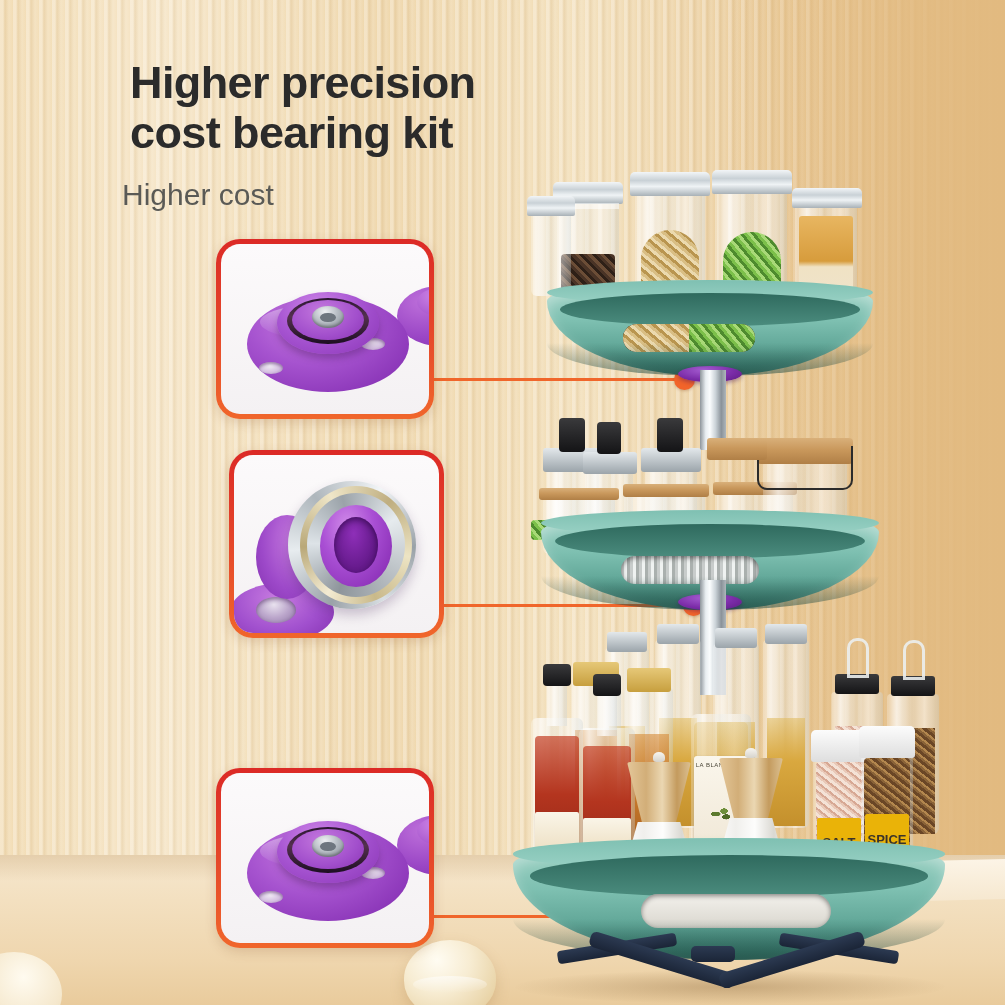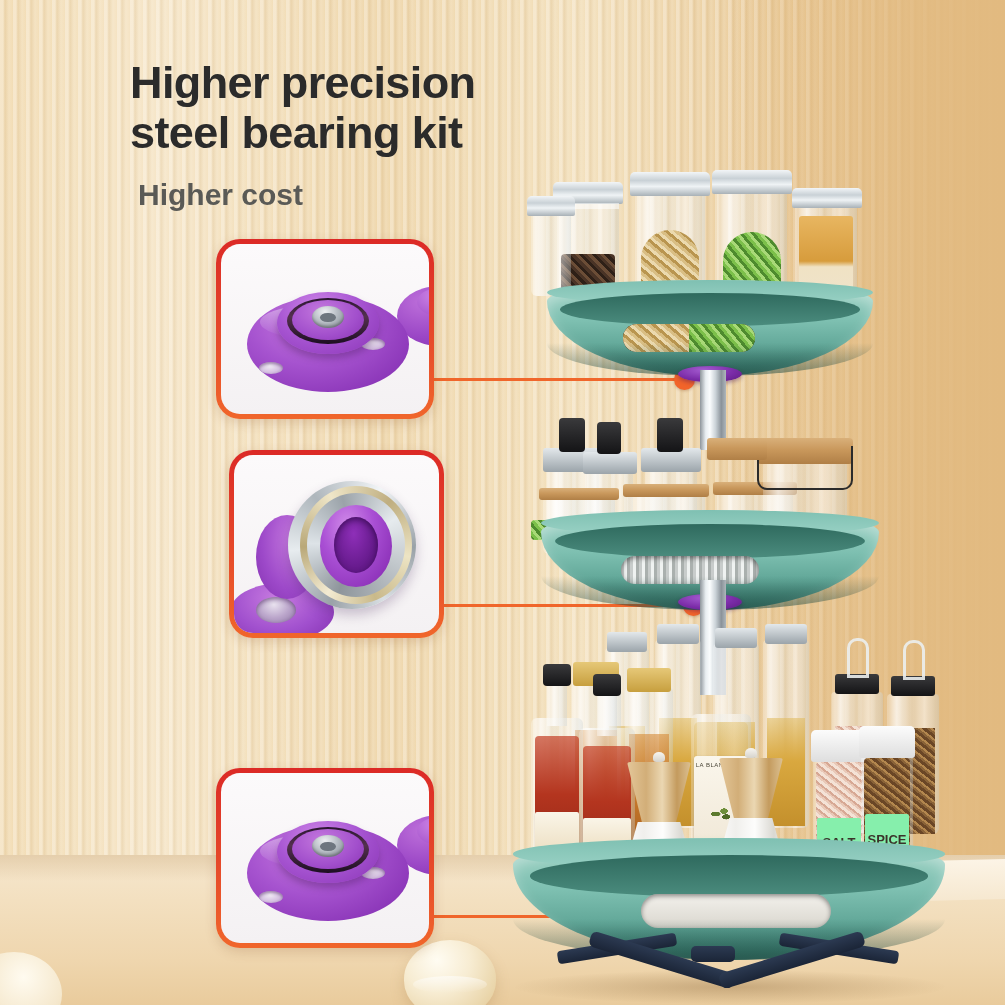--- a/index.html
+++ b/index.html
@@ -61,22 +61,22 @@
     background:radial-gradient(ellipse at 60% 30%, #FFFBF0 0%, #F5E8CD 50%, #E4CDA0 100%);
   }
 
   
   .headline {
     position:absolute; left:130px; top:58px; width:520px;
     font-size:45px; line-height:1.12; font-weight:bold;
     color:#2B2B2B; letter-spacing:-0.6px;
   }
   .subhead {
-    position:absolute; left:138px; top:178px;
-    font-size:30px; color:#5A5A56; font-weight:bold;text-align:right;
+    position:absolute; left:122px; top:178px;
+    font-size:30px; color:#5A5A56; font-weight:normal;text-align:right;
   }
 
   
   .callout {
     position:absolute; border-radius:24px; padding:5px;
     background:linear-gradient(to bottom,#DC2A26 0%,#E4442A 45%,#F0662B 100%);
     box-shadow:0 4px 12px rgba(120,60,20,0.18);
   }
   .callout-inner {
     width:100%; height:100%; border-radius:19px; overflow:hidden; position:relative;
@@ -270,21 +270,21 @@
   .fill-grain  { background:repeating-linear-gradient(40deg,#D9BE84 0 3px,#B9954F 3px 6px,#EBD9AE 6px 9px); }
   .fill-herb   { background:repeating-linear-gradient(50deg,#4E8B2E 0 3px,#7CC04A 3px 6px,#A8D977 6px 9px); }
   .fill-honey  { background:linear-gradient(to bottom,#E8B661 0%,#D79C3C 55%,#F0E2C4 62%,#EFE3CA 100%); }
   .fill-oil    { background:linear-gradient(to bottom, rgba(224,186,92,0.55) 0%, #D9A83F 40%, #C4902C 100%); }
   .fill-red    { background:linear-gradient(to bottom, rgba(196,64,38,0.7) 0%, #B4351F 45%, #8E2414 100%); }
   .fill-amber  { background:linear-gradient(to bottom, rgba(214,140,58,0.6) 0%, #C87A2C 50%, #A95F1E 100%); }
   .fill-salt   { background:repeating-linear-gradient(38deg,#E9C9B8 0 2px,#D7A894 2px 4px,#F4E2D6 4px 7px); }
   .fill-spice  { background:repeating-linear-gradient(38deg,#8A6338 0 2px,#B3874E 2px 4px,#6A4626 4px 7px); }
 
   .label-sm {
-    position:absolute; background:#86efac; border-radius:2px;
+    position:absolute; background:#eab308; border-radius:2px;
     font-size:7px; color:#3A332A; text-align:center; overflow:hidden;
     box-shadow:0 1px 2px rgba(0,0,0,0.15);
     display:flex; align-items:center; justify-content:center; font-weight:bold;
   }
   .label-olive {
     position:absolute; background:linear-gradient(to bottom,#FAF6EC 0%,#F2EADA 70%,#C9D6A8 100%);
     border-radius:3px; overflow:hidden; text-align:center;
     box-shadow:0 1px 3px rgba(0,0,0,0.18);
   }
   .label-olive .ol-t { font-size:6px; color:#4A4638; margin-top:6px; letter-spacing:0.5px; }
@@ -336,21 +336,21 @@
   <div class="wall-right-fade"></div>
   <div class="floor"></div>
   <div class="floor-shadow"></div>
   <div class="floor-hi"></div>
 
   <div class="egg-left"></div>
   <div class="egg"></div>
 
   <div class="headline">
     <div>Higher precision</div>
-    <div>steel bearing kit</div>
+    <div>cost bearing kit</div>
   </div>
   <div class="subhead">Higher cost</div>
 
   <div class="connector" style="left:434px; top:378px; width:250px;"></div>
   <div class="dot" style="left:674px; top:369px;"></div>
 
   <div class="connector" style="left:444px; top:604px; width:249px;"></div>
   <div class="dot" style="left:683px; top:595px;"></div>
 
   <div class="connector" style="left:434px; top:915px; width:256px;"></div>

